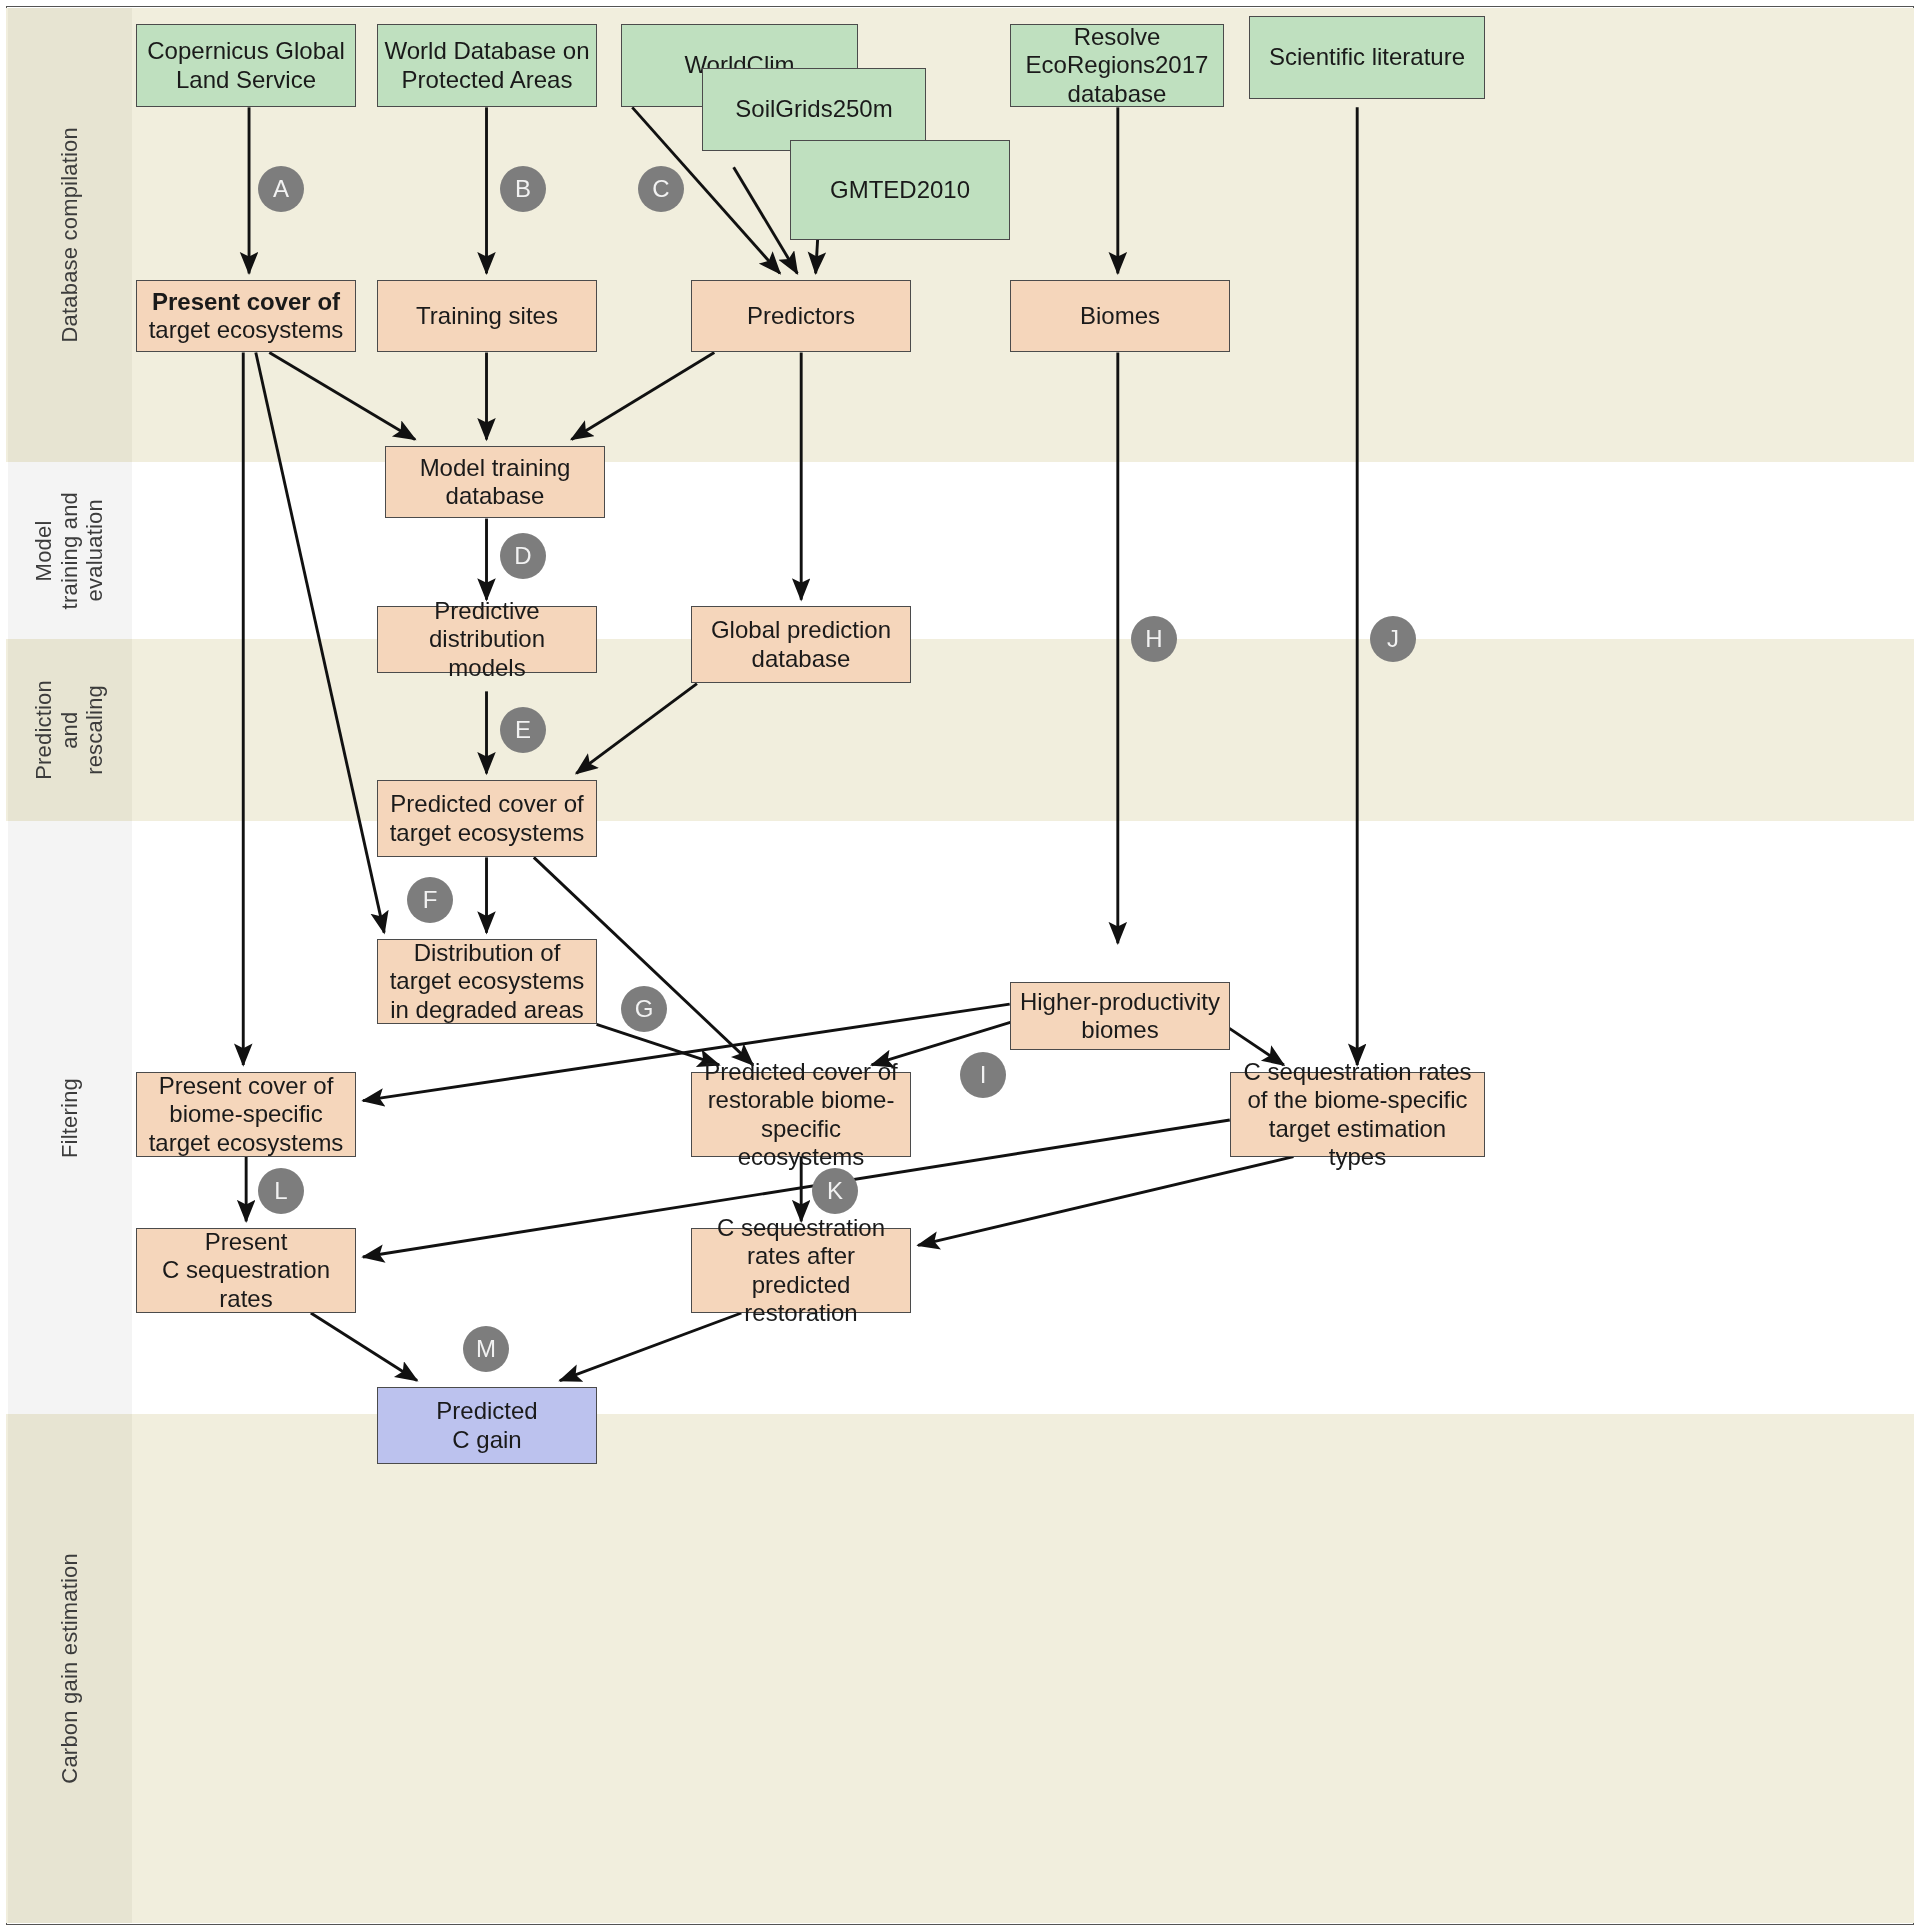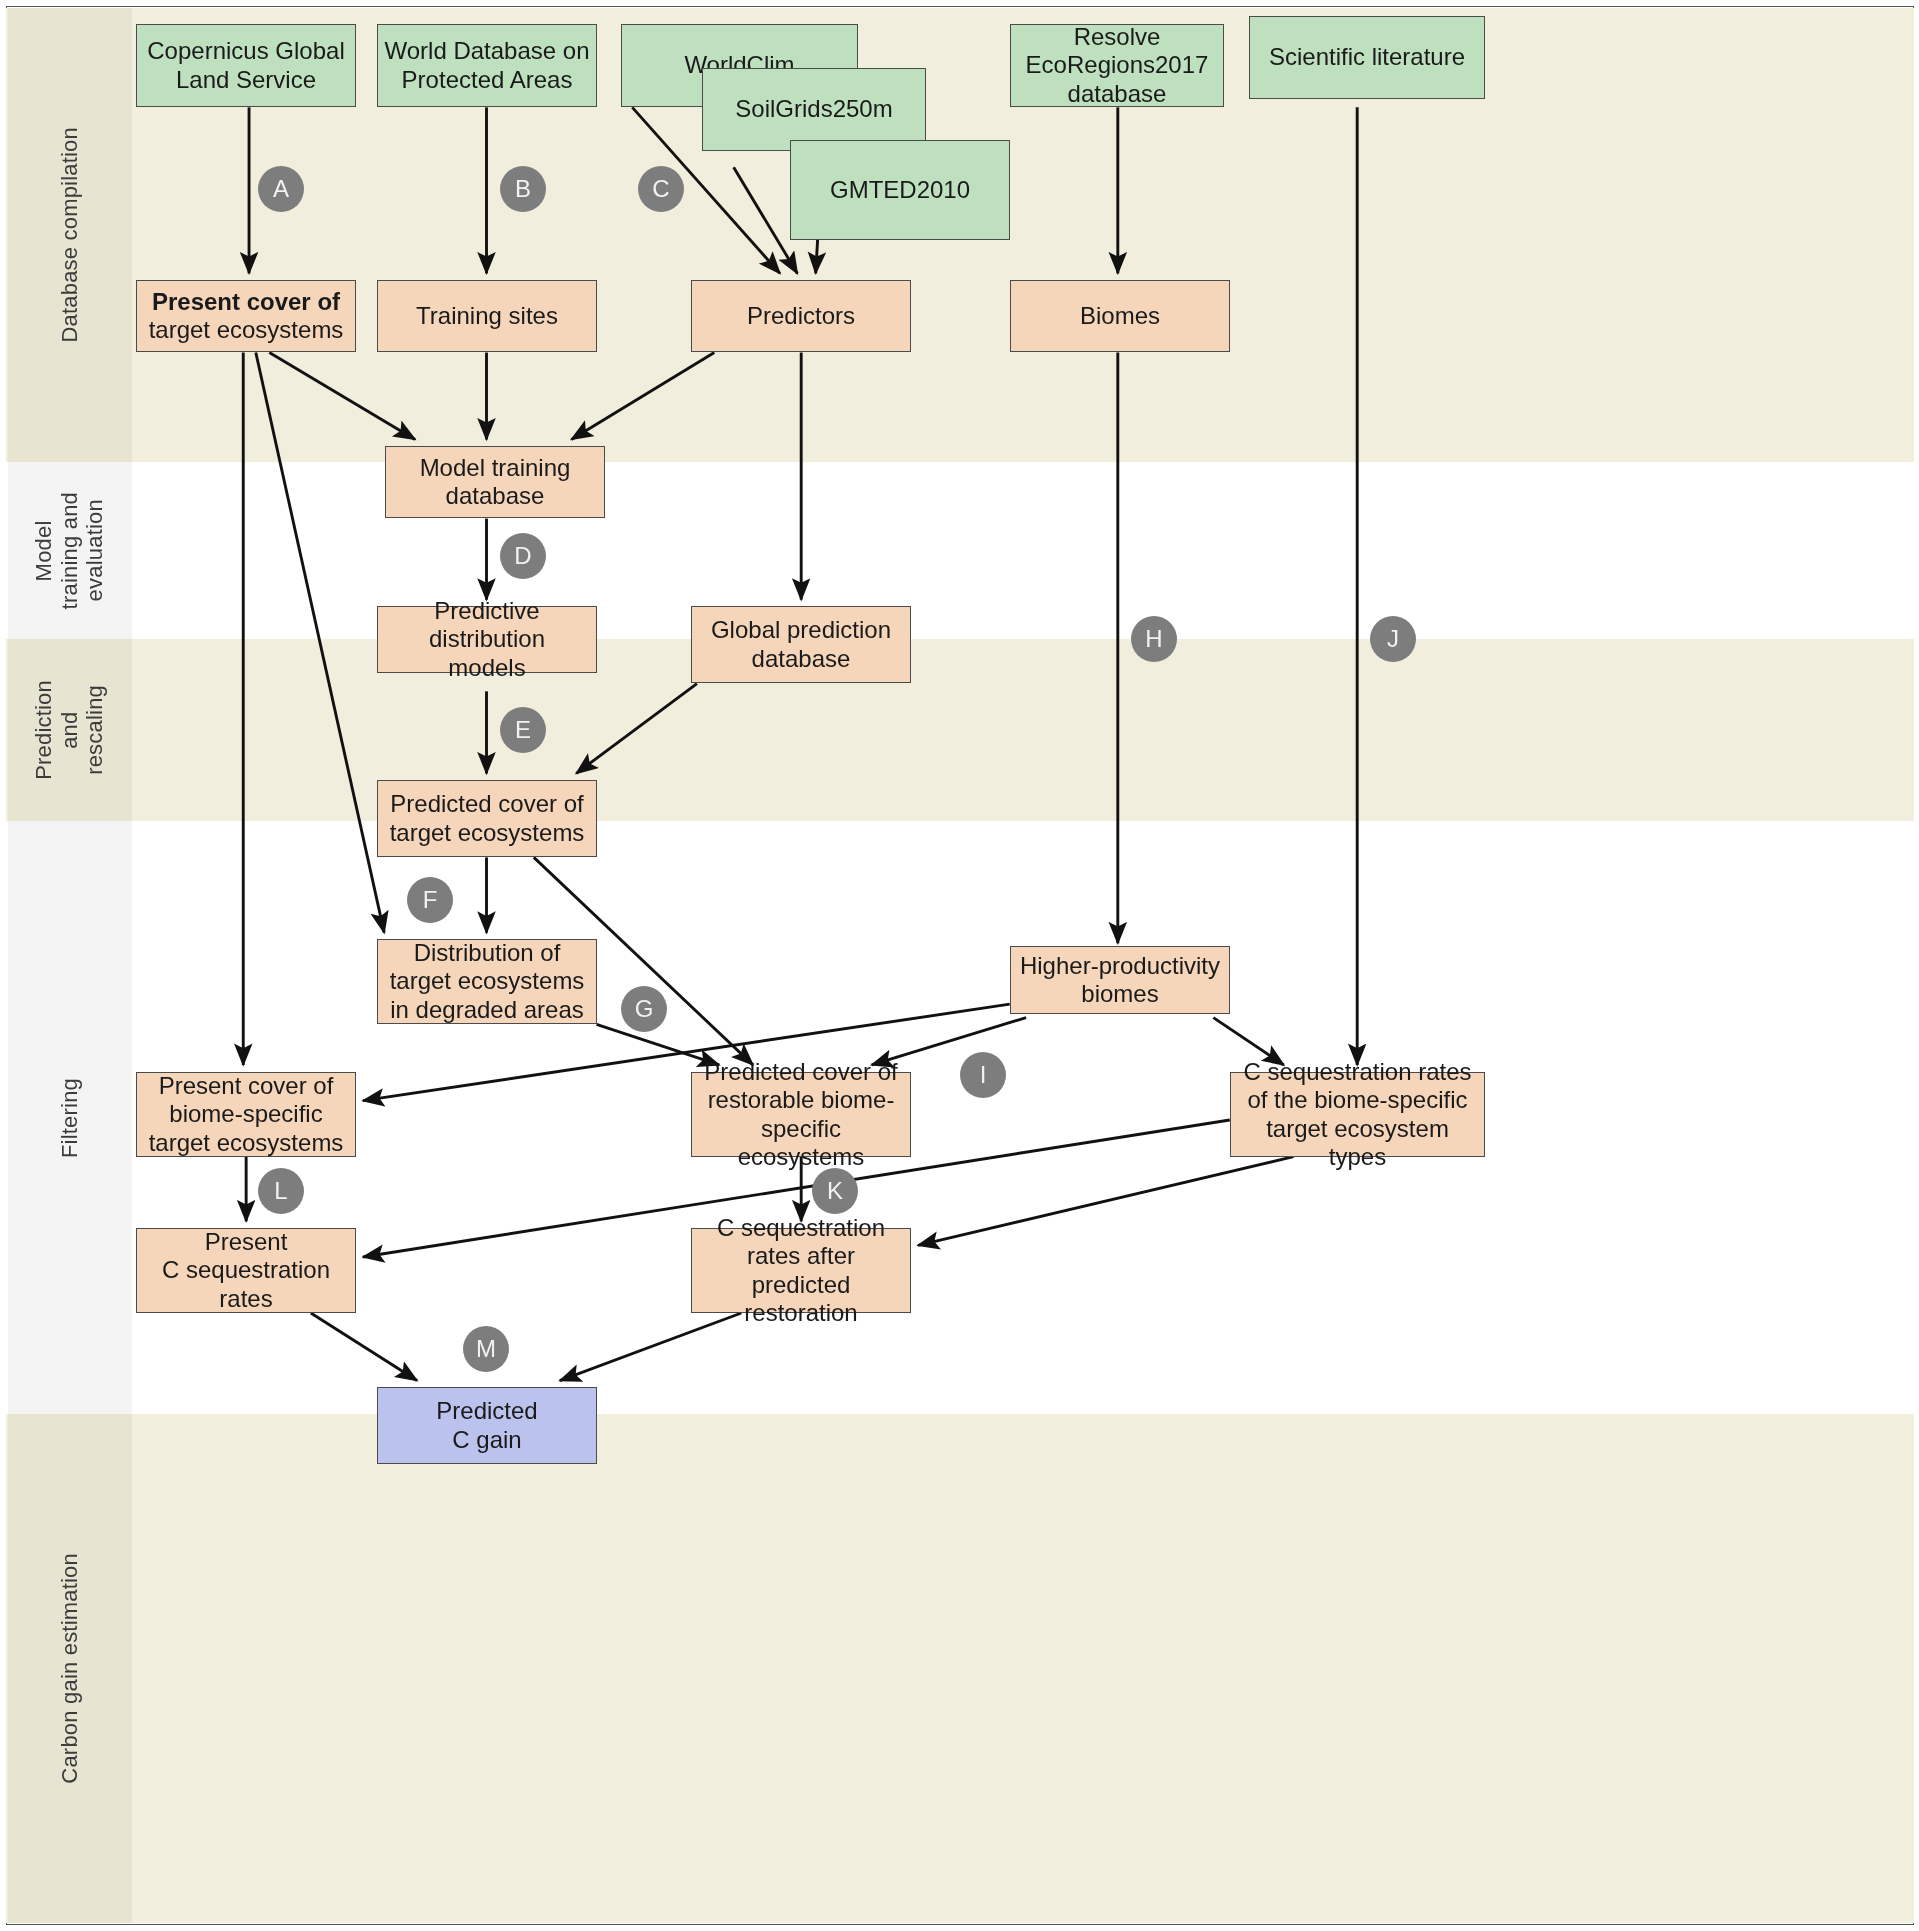--- a/index.html
+++ b/index.html
@@ -181,31 +181,31 @@
       <div class="node process" style="left: 377px; top: 606px; width: 220px; height: 67px;"><div style="white-space: pre-line;">Predictive
 distribution
 models</div></div>
       <div class="node process" style="left: 691px; top: 606px; width: 220px; height: 77px;"><div style="white-space: pre-line;">Global prediction
 database</div></div>
       <div class="node process" style="left: 377px; top: 780px; width: 220px; height: 77px;"><div style="white-space: pre-line;">Predicted cover of
 target ecosystems</div></div>
       <div class="node process" style="left: 377px; top: 939px; width: 220px; height: 85px;"><div style="white-space: pre-line;">Distribution of
 target ecosystems
 in degraded areas</div></div>
-      <div class="node process" style="left: 1010px; top: 946px; width: 220px; height: 68px;"><div style="white-space: pre-line;">Higher-productivity
+      <div class="node process" style="left: 1010px; top: 982px; width: 220px; height: 68px;"><div style="white-space: pre-line;">Higher-productivity
 biomes</div></div>
       <div class="node process" style="left: 136px; top: 1072px; width: 220px; height: 85px;"><div style="white-space: pre-line;">Present cover of
 biome-specific
 target ecosystems</div></div>
       <div class="node process" style="left: 691px; top: 1072px; width: 220px; height: 85px;"><div style="white-space: pre-line;">Predicted cover of
 restorable biome-
 specific ecosystems</div></div>
       <div class="node process" style="left: 1230px; top: 1072px; width: 255px; height: 85px;"><div style="white-space: pre-line;">C sequestration rates
 of the biome-specific
-target ecosystem types</div></div>
+target estimation types</div></div>
       <div class="node process" style="left: 136px; top: 1228px; width: 220px; height: 85px;"><div style="white-space: pre-line;">Present
 C sequestration
 rates</div></div>
       <div class="node process" style="left: 691px; top: 1228px; width: 220px; height: 85px;"><div style="white-space: pre-line;">C sequestration
 rates after predicted
 restoration</div></div>
       <div class="node result" style="left: 377px; top: 1387px; width: 220px; height: 77px;"><div style="white-space: pre-line;">Predicted
 C gain</div></div>
     </div>
   <div id="markers-layer">

